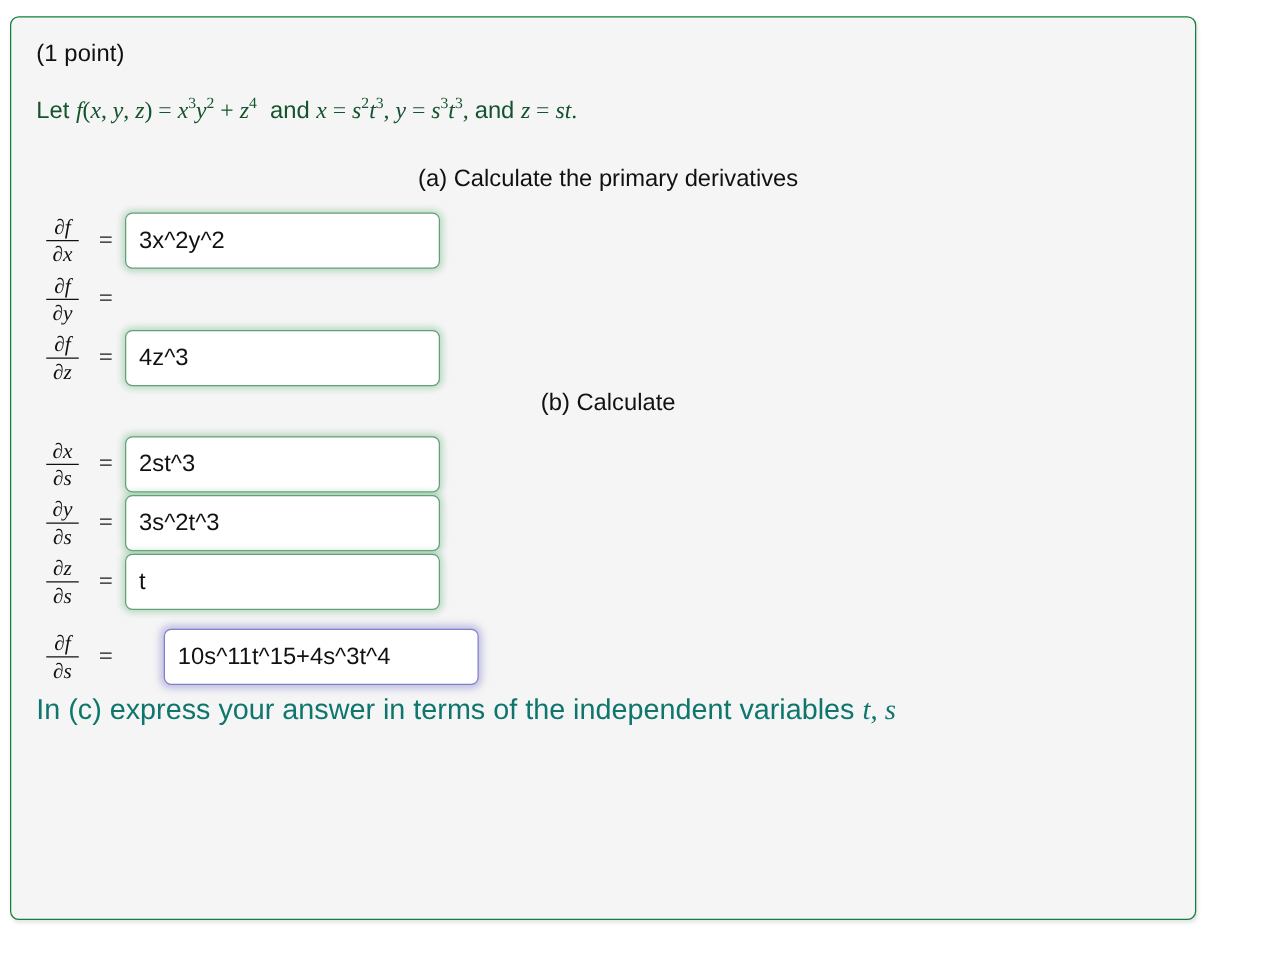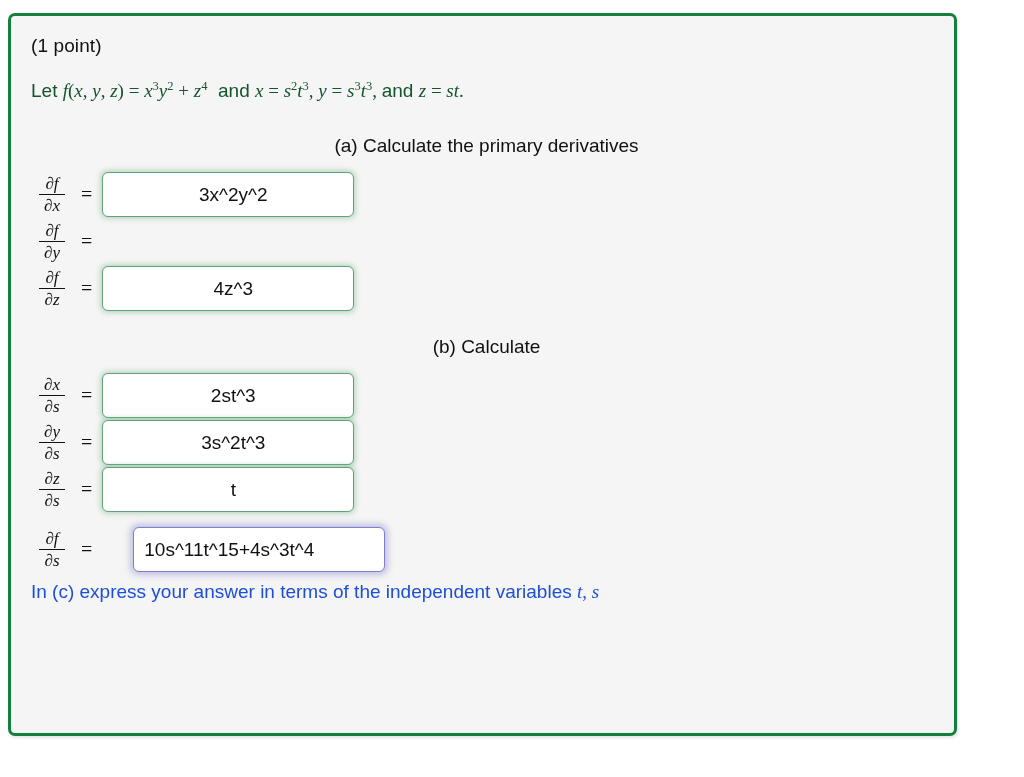--- a/index.html
+++ b/index.html
@@ -15,21 +15,21 @@
     -webkit-font-smoothing: antialiased;
   }
 
   .page-panel {
     position: absolute;
     left: 8px;
     top: 13px;
     width: 949px;
     height: 723px;
     background: #f5f5f5;
-    border: 3px solid #15803d;
+    border: 1px solid #15803d;
     border-radius: 7px;
     box-shadow: 1px 2px 3px rgba(0,0,0,0.10);
     box-sizing: border-box;
   }
 
   .content {
     position: absolute;
     left: 20px;
     top: 18px;
     right: 12px;
@@ -118,32 +118,31 @@
     font-family: "Liberation Sans", sans-serif;
     font-size: 19px;
     color: #111111;
     padding: 0 0 0 10px;
     outline: none;
   }
   .ans-input.correct {
     border: 1.6px solid #62a079;
     border-radius: 6px;
     box-shadow: 0 0 5px 2px rgba(120,185,140,0.45);
-    text-align: center;
   }
   .ans-input.focused {
     border: 1.6px solid #8080c8;
     border-radius: 6px;
     box-shadow: 0 0 6px 2.5px rgba(150,150,215,0.55);
     margin-left: 31px;
   }
 
   .closing-note {
-    font-size: 19px;
-    color: #1d4ed8;
+    font-size: 23px;
+    color: #0f766e;
     line-height: 25px;
   }
 </style>
 </head>
 <body>
 
 <div class="page-panel">
   <div class="content">
 
     <div class="points-line">(1 point)</div>
@@ -180,21 +179,21 @@
           <span class="num">∂f</span>
           <span class="bar"></span>
           <span class="den">∂z</span>
         </span>
         <span class="eq">=</span>
         <input class="ans-input correct" type="text" value="4z^3" style="">
       </div>
 
     </div>
 
-    <div style="margin-top:22px;" class="section-head">(b) Calculate</div>
+    <div style="" class="section-head">(b) Calculate</div>
 
     <div class="rows" style="margin-top:13px;">
 
       <div class="ans-row">
         <span class="frac">
           <span class="num">∂x</span>
           <span class="bar"></span>
           <span class="den">∂s</span>
         </span>
         <span class="eq">=</span>

